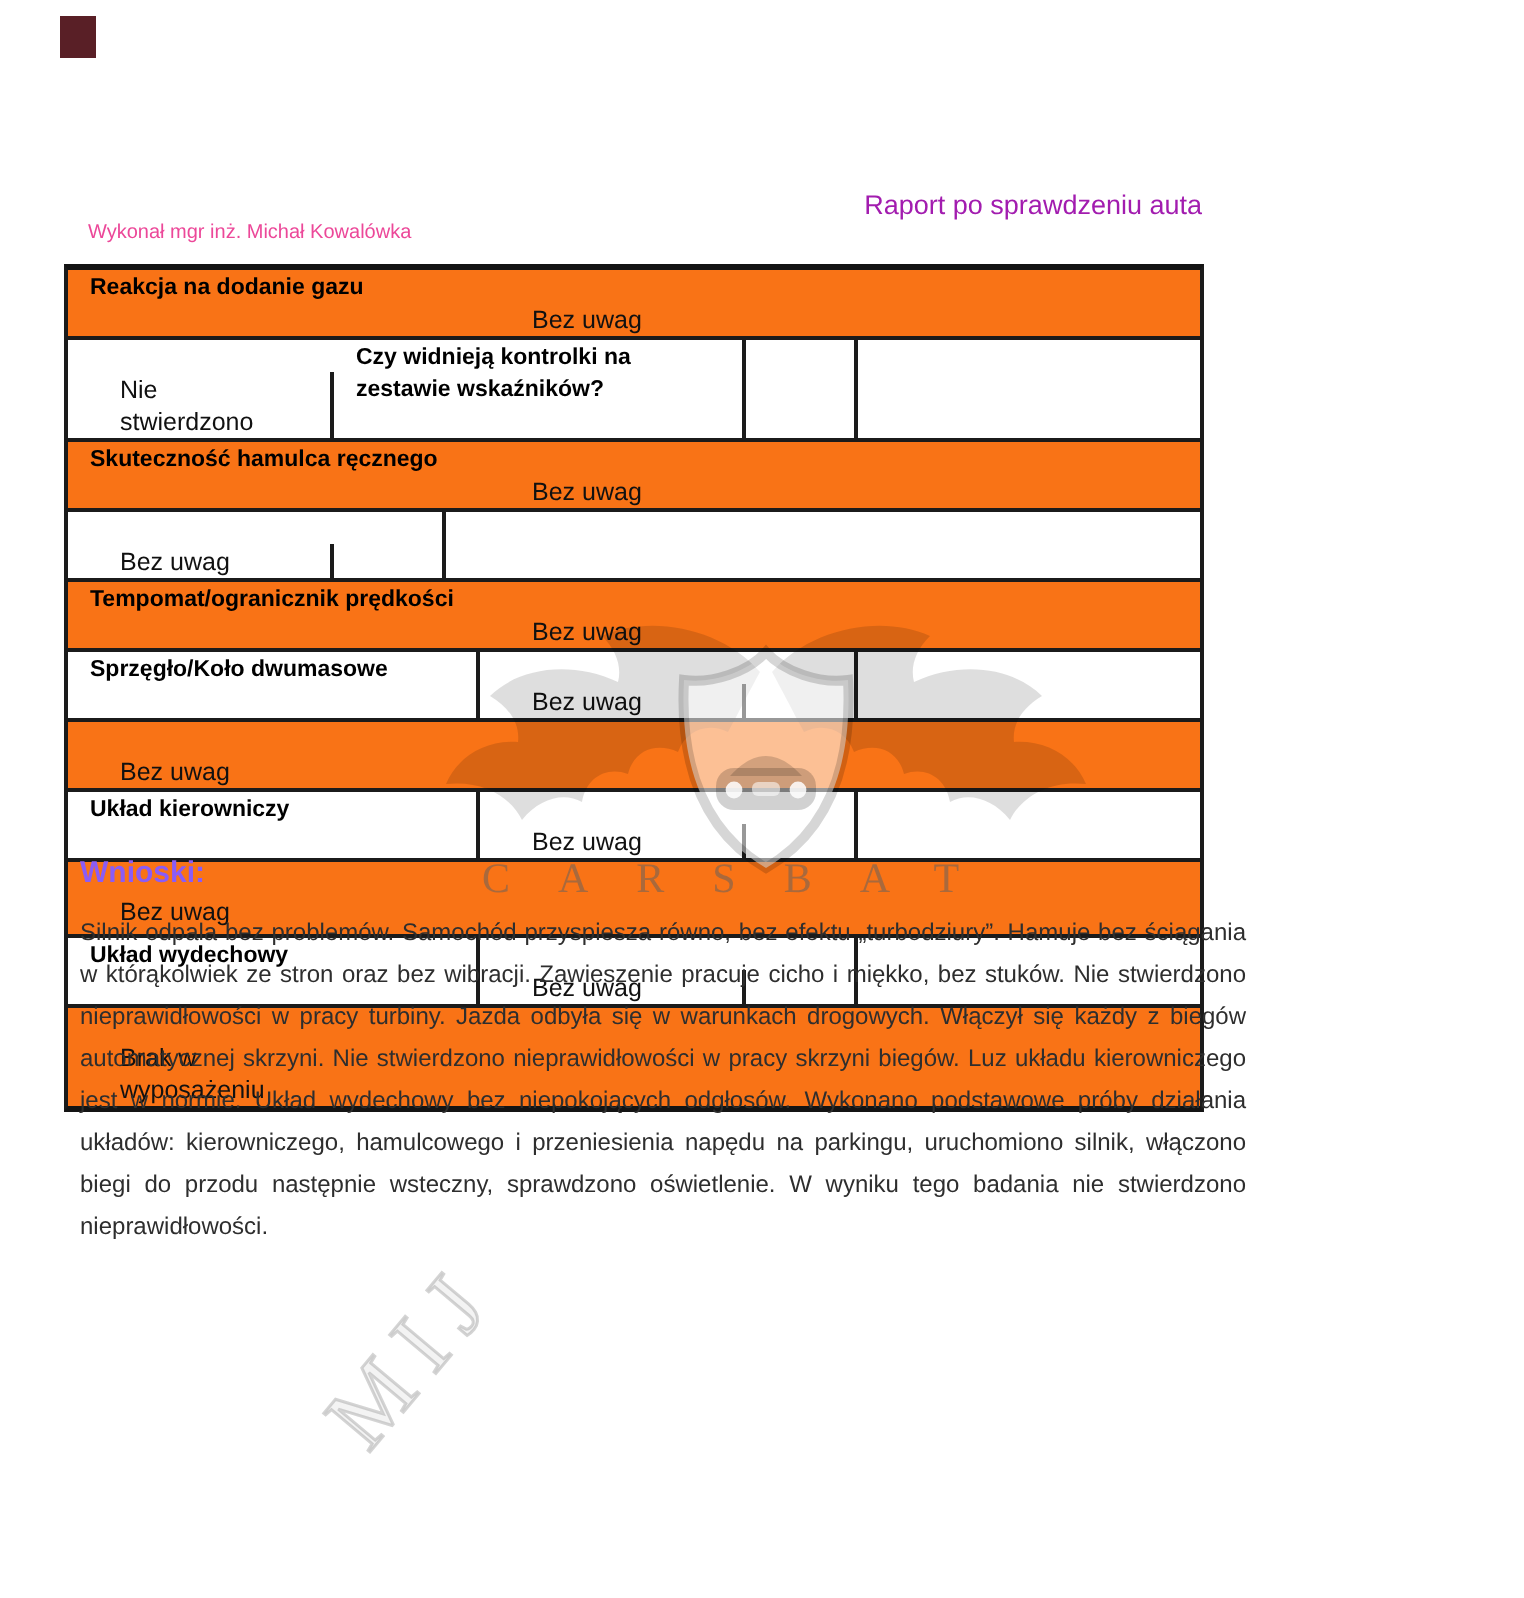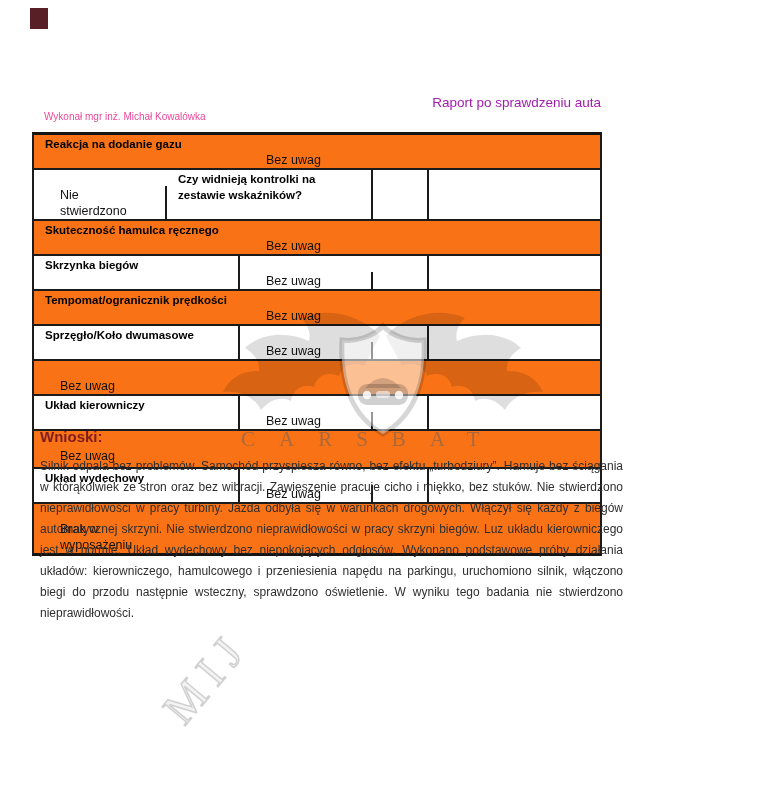--- a/index.html
+++ b/index.html
@@ -35,21 +35,21 @@
   .cell-value{
     width:133px;flex:0 0 133px;padding-left:26px;padding-right:4px;
     font-size:12.5px;color:#111;white-space:pre-line;margin-top:16px;
   }
   .cell-extra1{width:56px;flex:0 0 56px;}
   .cell-extra2{flex:1 1 auto;}
   .t-row:not(.shaded) .cell-label{border-right:2px solid #1b1b1b;}
   .t-row:not(.shaded) .cell-value{border-right:2px solid #1b1b1b;}
   .t-row:not(.shaded) .cell-extra1{border-right:2px solid #1b1b1b;}
   .conclusions-heading{
-    position:absolute;left:40px;top:428px;font-size:15px;font-weight:bold;color:#7f1d1d;
+    position:absolute;left:40px;top:428px;font-size:15px;font-weight:bold;color:#8b5cf6;
   }
   .conclusions-body{
     position:absolute;left:40px;top:456px;width:583px;
     font-size:12px;line-height:21px;color:#2e2e2e;text-align:justify;
   }
   
   .watermark{position:absolute;left:0;top:12px;width:762px;height:799px;pointer-events:none;z-index:5;text-align:right;}
   .wm-svg{position:absolute;left:213px;top:298px;}
   .wm-brand{
     position:absolute;left:241px;top:415px;
@@ -89,21 +89,20 @@
     <div class="cell cell-extra2"></div>
   </div>
 
   <div class="t-row shaded">
     <div class="cell cell-label">Skuteczność hamulca ręcznego</div>
     <div class="cell cell-value">Bez uwag</div>
 
   </div>
 
   <div class="t-row">
-    <div class="cell cell-label">Skrzynka biegów</div>
     <div class="cell cell-value">Bez uwag</div>
     <div class="cell cell-extra1"></div>
     <div class="cell cell-extra2"></div>
   </div>
 
   <div class="t-row shaded">
     <div class="cell cell-label">Tempomat/ogranicznik prędkości</div>
     <div class="cell cell-value">Bez uwag</div>
 
   </div>

